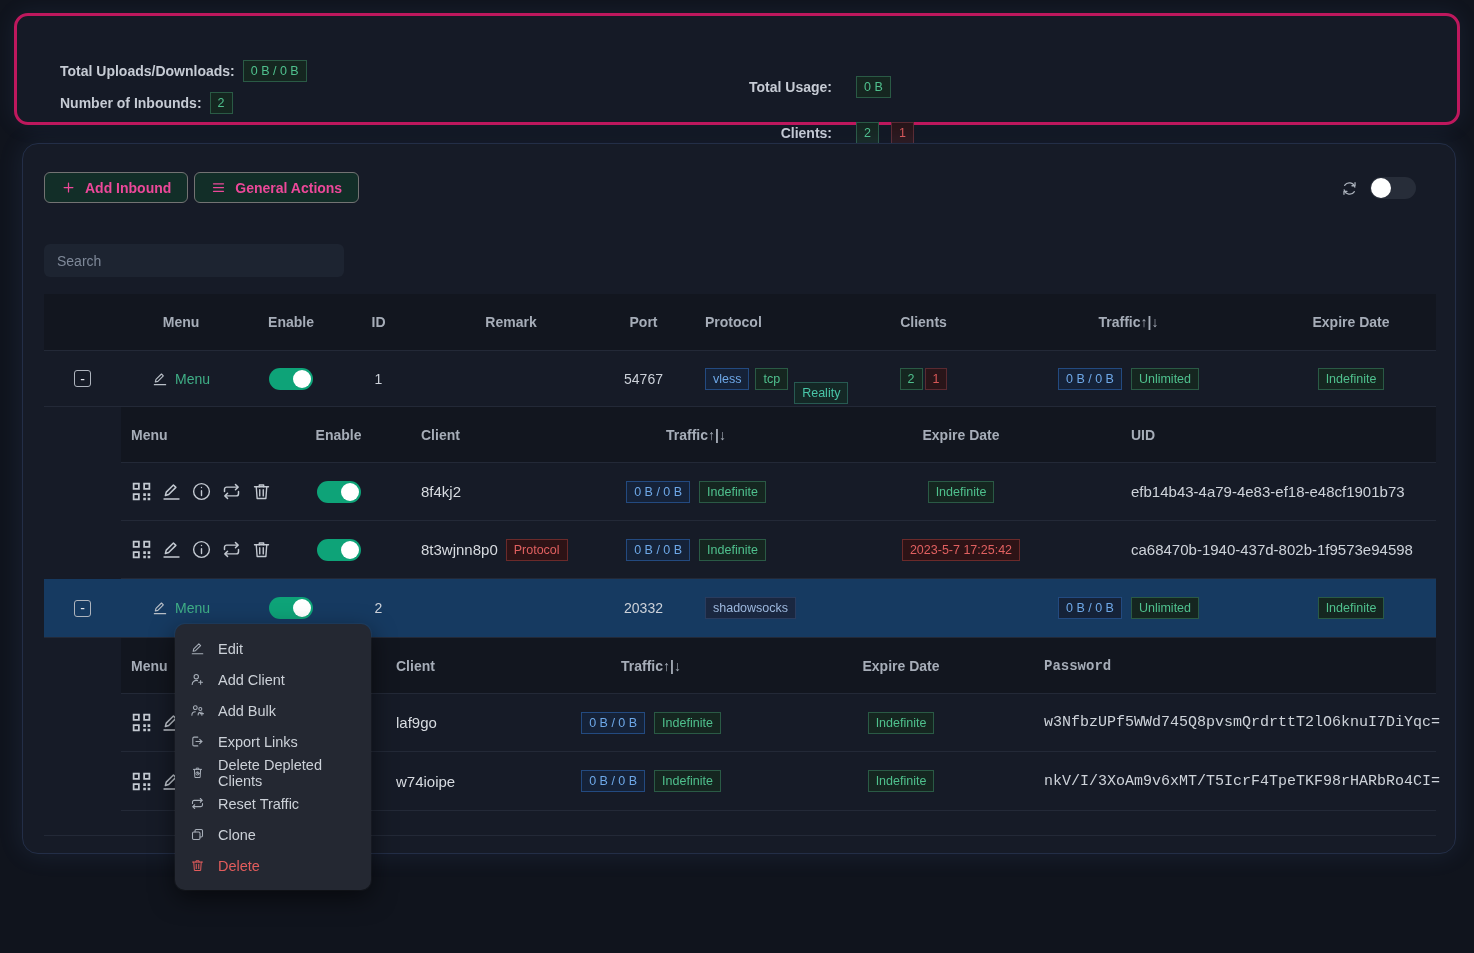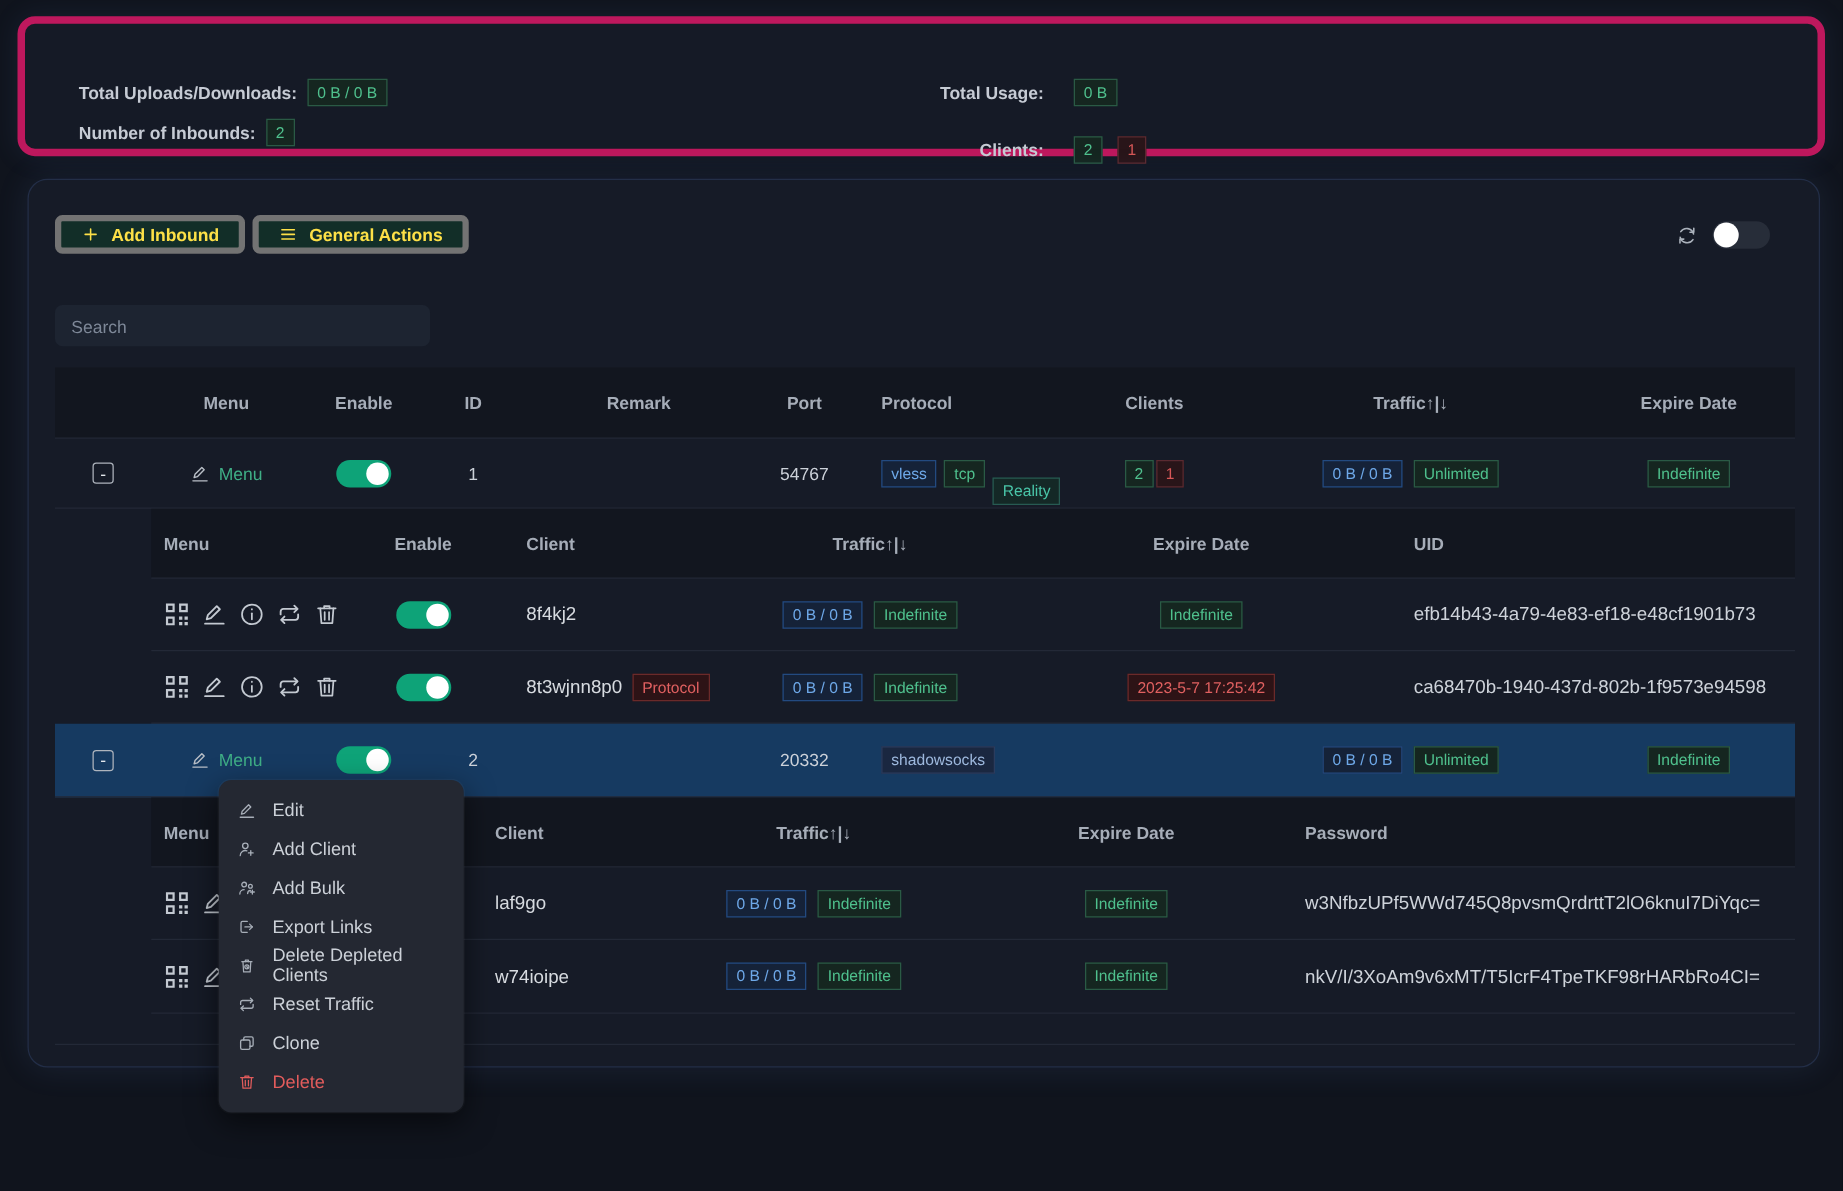--- a/index.html
+++ b/index.html
@@ -5,53 +5,53 @@
   * { margin:0; padding:0; box-sizing:border-box; }
   html,body { background:#0b0f17; }
   .page {
     position:relative; width:1474px; height:953px; overflow:hidden;
     background:#10141d; font-family:"Liberation Sans", sans-serif;
     color:#ccd1d9; font-size:14px;
   }
   
   .stats-panel {
     position:absolute; left:14px; top:13px; width:1446px; height:112px;
-    background:#151a26; border:6px solid #be185d; border-radius:14px;
+    background:#151a26; border:3px solid #be185d; border-radius:14px;
     box-shadow:0 0 22px rgba(96,136,220,.10);
   }
   .main-panel {
     position:absolute; left:22px; top:143px; width:1434px; height:711px;
     background:#161b27; border:1px solid #232e47; border-radius:16px;
     box-shadow:0 0 26px rgba(96,136,220,.12);
   }
   
   .stats-left { position:absolute; left:43px; top:44px; display:flex; flex-direction:column; gap:10px; }
-  .stats-right { position:absolute; left:640px; top:44px; display:grid; grid-template-columns:175px auto; row-gap:10px; column-gap:8px;gap:24px; }
+  .stats-right { position:absolute; left:640px; top:60px; display:grid; grid-template-columns:175px auto; row-gap:10px; column-gap:8px;gap:24px; }
   .stat-line { display:flex; align-items:center; gap:8px; height:22px; }
   .stat-label { color:#c6cbd4; font-weight:700; font-size:14px; }
   .ralign { text-align:right; line-height:22px; }
   .badge-pair { display:flex; gap:12px; }
   
   .badge {
     display:inline-flex; align-items:center; justify-content:center;
     height:22px; padding:0 7px; border-radius:0; font-size:12.5px;
     border:1px solid; white-space:nowrap;
   }
   .badge.green { color:#4fc08d; border-color:#2a5a45; background:#152620; }
   .badge.red   { color:#d75757; border-color:#5a2a31; background:#291519; }
   .badge.blue  { color:#6ea8e8; border-color:#234a80; background:#152238; }
   .badge.cyan  { color:#49c5a8; border-color:#275a52; background:#142826;margin-top:28px; }
   .badge.navy  { color:#9db8dd; border-color:#2a3c5e; background:#1a2740; }
   .badge.filledred { color:#e06060; border-color:#6b2a2a; background:#2d1316; }
   
   .toolbar { position:absolute; left:21px; top:28px; display:flex; gap:6px; }
   .btn-green {
     display:inline-flex; align-items:center; gap:9px; height:31px; padding:0 16px;
-    background:#122e28; border:5px solid #737373; border-radius:6px;
-    color:#fde047; font-size:14px; font-weight:600; cursor:pointer;
+    background:#122e28; border:1px solid #737373; border-radius:6px;
+    color:#ec4899; font-size:14px; font-weight:600; cursor:pointer;
   }
   .top-controls { position:absolute; right:39px; top:33px; display:flex; align-items:center; gap:12px; }
   .toggle { position:relative; width:44px; height:22px; border-radius:11px; background:#0ea378; }
   .toggle::after { content:""; position:absolute; top:2px; right:2px; width:18px; height:18px; border-radius:50%; background:#fff; }
   .toggle.off { width:46px; background:#272d39; }
   .toggle.off::after { right:auto; left:1px; width:20px; height:20px; top:1px; }
   .search {
     position:absolute; left:21px; top:100px; width:300px; height:33px;
     background:#1d2431; border:none; border-radius:6px; outline:none;
     color:#dbe0e7; font-size:14px; padding:0 13px; font-family:"Liberation Sans",sans-serif;
@@ -81,21 +81,21 @@
   .sub-row { display:grid; align-items:center; border-bottom:1px solid #232937; }
   .cols-a { grid-template-columns:180px 75px 170px 300px 230px 360px; }
   .cols-b { grid-template-columns:180px 75px 150px 250px 250px 410px; }
   .sub-header { height:56px; background:#12161f; color:#a6adb8; font-weight:700; }
   .sub-data { height:58px; }
   .icon-strip { display:flex; align-items:center; gap:9px; padding-left:10px; color:#c3c9d1; }
   .icon-strip .ic { display:flex; cursor:pointer; }
   .pad45 { padding-left:45px; justify-content:flex-start; }
   .pad20 { padding-left:20px; justify-content:flex-start; }
   .pad55 { padding-left:55px; justify-content:flex-start; }
-  .pad18 { padding-left:18px; justify-content:flex-start; }
+  .pad18 { padding-left:18px; justify-content:flex-start;font-family:Liberation Mono, monospace; }
   .mono-txt { font-size:15px; color:#ced3da; }
   .client-name { font-size:15px; color:#d7dbe0; display:flex; align-items:center; gap:8px; }
   .empty-row { height:25px; border-bottom:1px solid #232937; }
   
   .context-menu {
     position:absolute; left:175px; top:624px; width:196px; z-index:40;
     background:#242832; border-radius:10px; padding:9px 0;
     box-shadow:0 8px 24px rgba(0,0,0,.55), 0 0 0 1px rgba(255,255,255,.04);
   }
   .menu-item {

